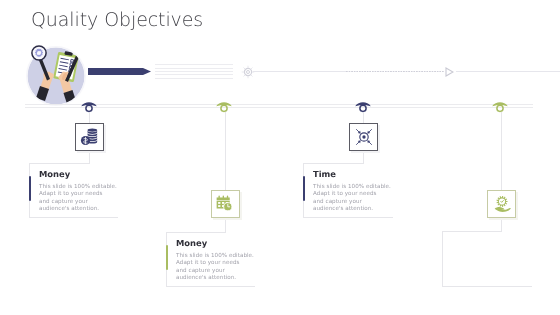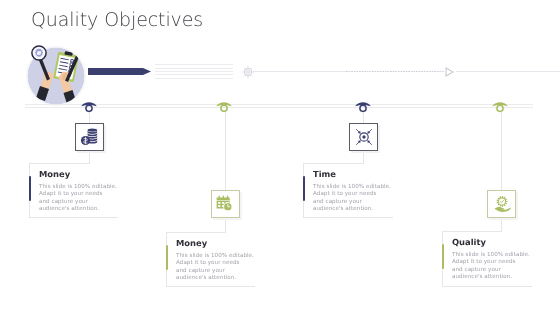--- a/index.html
+++ b/index.html
@@ -280,19 +280,14 @@
   <div class="card" style="left:166px;top:232px">
     <div class="bar" style="background:#a9bd62"></div>
     <h3>Money</h3>
     <p><span>This slide is 100% editable.</span><br><span>Adapt it to your needs</span><br><span>and capture your</span><br><span>audience's attention.</span></p>
   </div>
   <div class="card" style="left:303px;top:163px">
     <div class="bar" style="background:#3b3f70"></div>
     <h3>Time</h3>
     <p><span>This slide is 100% editable.</span><br><span>Adapt it to your needs</span><br><span>and capture your</span><br><span>audience's attention.</span></p>
   </div>
-  <div class="card" style="left:442px;top:231px">
-    <div class="bar" style="background:#a9bd62"></div>
-    <h3>Quality</h3>
-    <p><span>This slide is 100% editable.</span><br><span>Adapt it to your needs</span><br><span>and capture your</span><br><span>audience's attention.</span></p>
-  </div>
 
 </div>
 
 </body></html>

